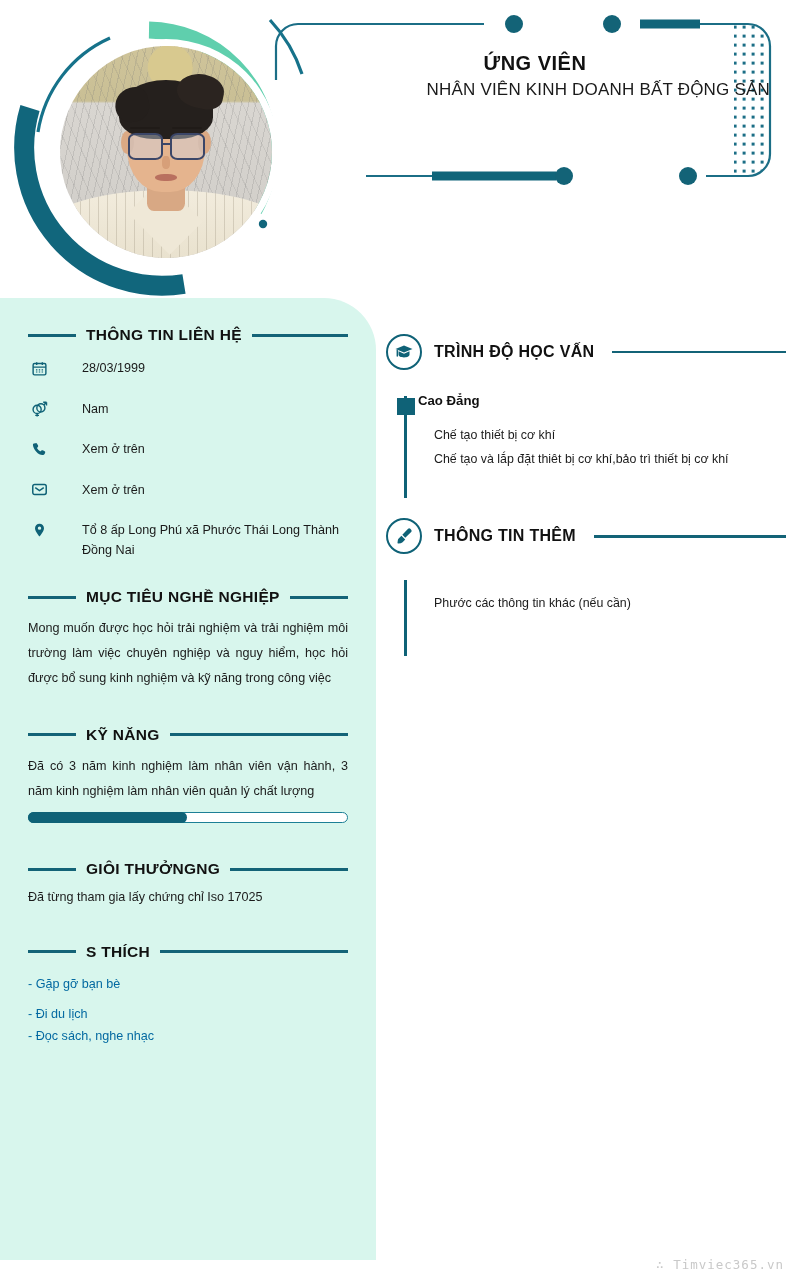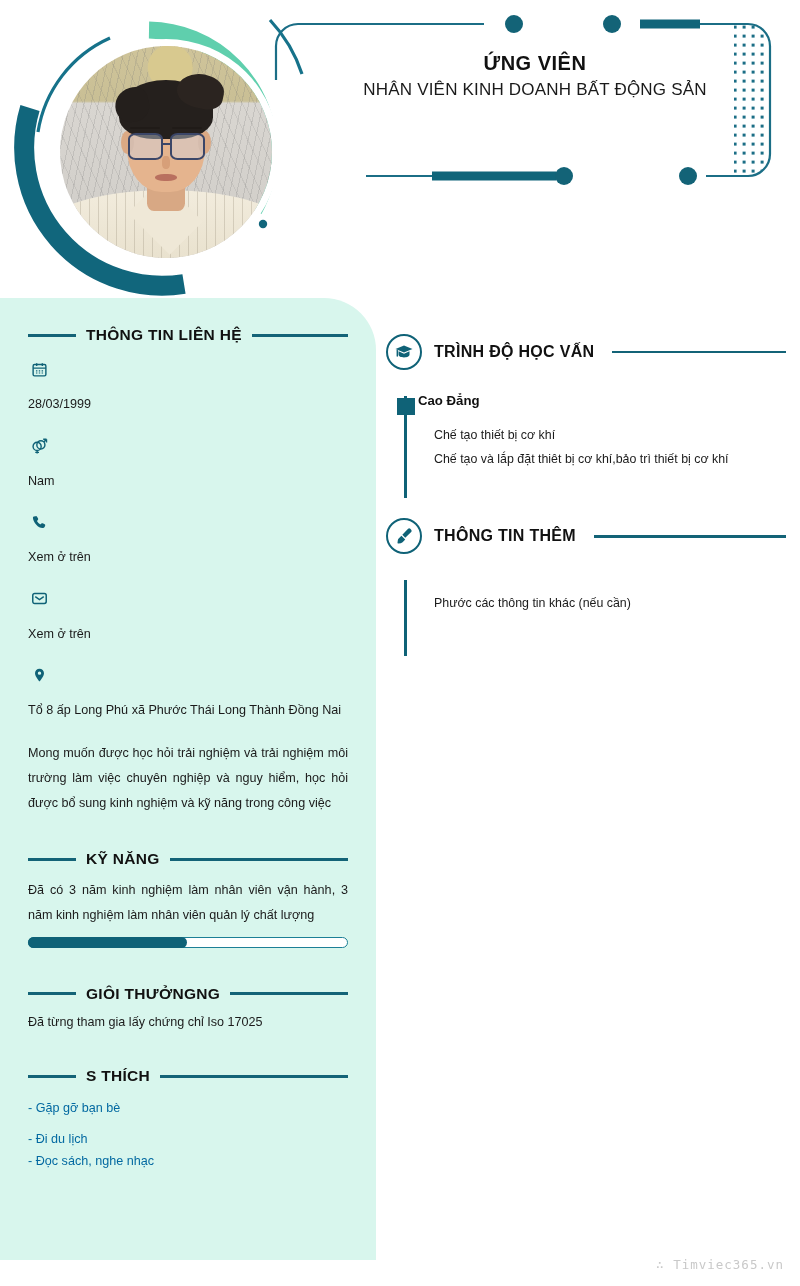--- a/index.html
+++ b/index.html
@@ -16,21 +16,21 @@
 
   .hdr-frame { position: absolute; left: 272px; top: 14px; width: 508px; height: 172px; }
   .hdr-frame svg { display: block; }
 
   .hdr-titles { position: absolute; left: 300px; top: 52px; width: 470px; text-align: center; }
   .hdr-name {
     font-size: 20px; font-weight: bold; color: #111; letter-spacing: .5px;
     line-height: 1.15;
   }
   .hdr-role {
-    font-size: 17px; color: #1a1a1a; letter-spacing: .2px; margin-top: 5px;
+    font-size: 17px; color: #1a1a1a; letter-spacing: .2px; margin-top: 5px; text-align: right;
   }
 
   
   .avatar-wrap { position: absolute; left: 14px; top: 12px; width: 290px; height: 288px; }
   .avatar-wrap svg { position: absolute; left: 0; top: 0; }
   .avatar-photo {
     position: absolute; left: 46px; top: 34px; width: 212px; height: 212px;
     border-radius: 50%; overflow: hidden;
     box-shadow: 0 0 0 7px #ffffff;
   }
@@ -49,21 +49,21 @@
     margin-top: 28px; margin-bottom: 6px;
   }
   .sec-head .dash { height: 3px; background: #136377; width: 48px; flex: 0 0 auto; }
   .sec-head .dash.flex { flex: 1 1 auto; width: auto; }
   .sec-title {
     font-size: 15.5px; font-weight: bold; color: #111;
     letter-spacing: .3px; white-space: nowrap; text-align: center;
   }
 
   .contact-list { margin-top: 14px; }
-  .crow { display: flex; align-items: flex-start; gap: 14px; margin-bottom: 20px; flex-direction: column; }
+  .crow { display: flex; align-items: flex-start; gap: 32px; margin-bottom: 20px; }
   .crow .ci { flex: 0 0 22px; width: 22px; height: 20px; display: flex; align-items: center; justify-content: center; }
   .crow .ctext { font-size: 12.6px; color: #1a1a1a; line-height: 1.55; padding-top: 1px; }
 
   .body-text {
     font-size: 12.6px; color: #1b1b1b; line-height: 2.0;
     text-align: justify; margin-top: 10px;
   }
 
   .bar-track {
     position: relative; height: 11px; margin-top: 8px;
@@ -264,20 +264,25 @@
       <div class="crow">
         <span class="ci">
           <svg width="15" height="18" viewBox="0 0 24 24" fill="#0f6277">
             <path d="M12 1.8c-4 0-7.2 3.2-7.2 7.2 0 5.3 7.2 13.2 7.2 13.2s7.2-7.9 7.2-13.2c0-4-3.2-7.2-7.2-7.2zm0 9.9a2.7 2.7 0 1 1 0-5.4 2.7 2.7 0 0 1 0 5.4z"></path>
           </svg>
         </span>
         <span class="ctext">Tổ 8 ấp Long Phú xã Phước Thái Long Thành Đồng Nai</span>
       </div>
     </div>
 
+    <div class="sec-head">
+      <span class="dash"></span>
+      <span class="sec-title">MỤC TIÊU NGHỀ NGHIỆP</span>
+      <span class="dash flex"></span>
+    </div>
     <div class="body-text">Mong muốn được học hỏi trải nghiệm và trải nghiệm môi trường làm việc chuyên nghiệp và nguy hiểm, học hỏi được bổ sung kinh nghiệm và kỹ năng trong công việc</div>
 
     <div class="sec-head" style="margin-top:34px;">
       <span class="dash"></span>
       <span class="sec-title">KỸ NĂNG</span>
       <span class="dash flex"></span>
     </div>
     <div class="body-text">Đã có 3 năm kinh nghiệm làm nhân viên vận hành, 3 năm kinh nghiệm làm nhân viên quản lý chất lượng</div>
     <div class="bar-track">
       <div class="bar-fill" id="skillfill" style="width: 50%;"></div>

